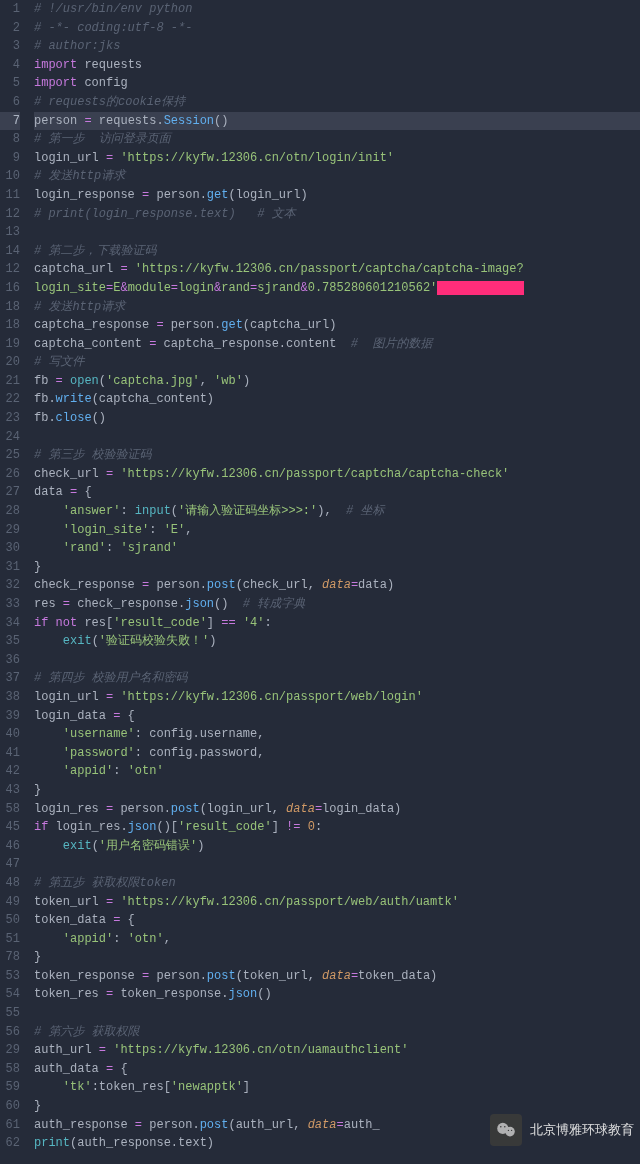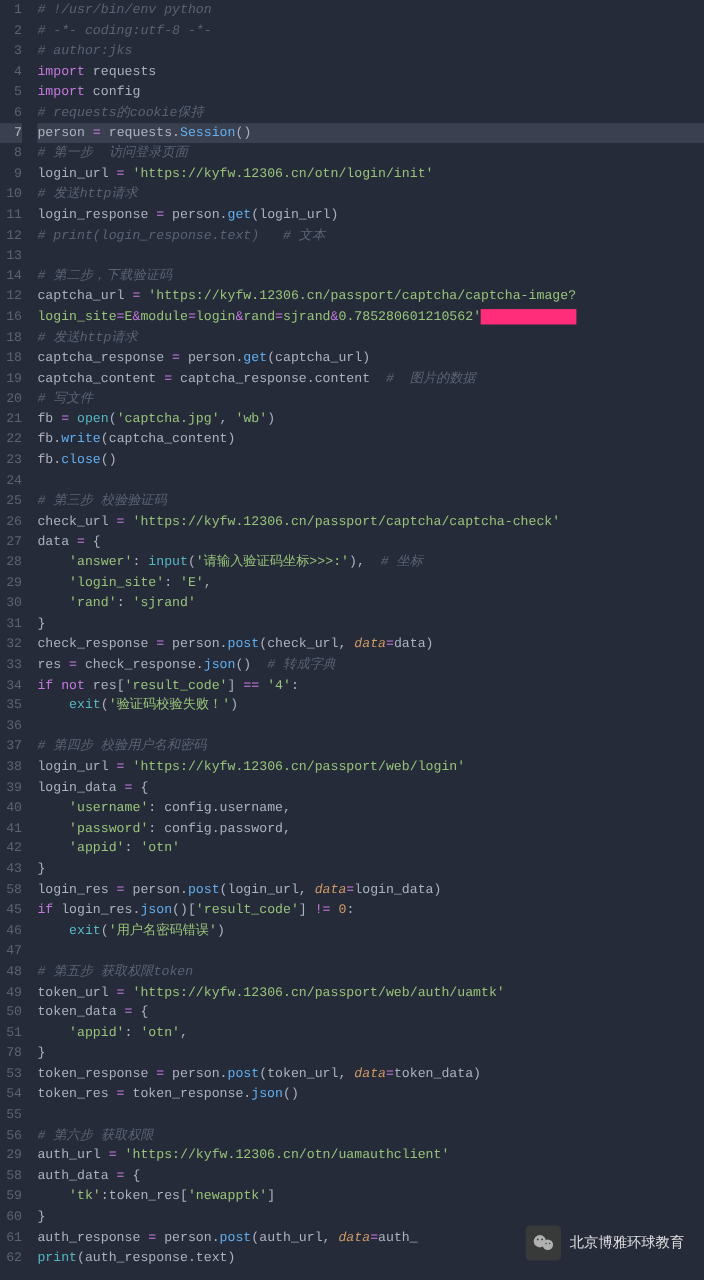--- a/index.html
+++ b/index.html
@@ -40,21 +40,21 @@
 .c-func2 { color: #61afef; }
 .c-op { color: #c679dd; }
 .c-num { color: #d19a66; }
 .c-param { color: #d19a66; font-style: italic; }
 .c-plain { color: #abb2bf; }
 .hilite { background: #ff2d7a; color: #fff; }
 
 .watermark {
   position: absolute;
   bottom: 18px;
-  right: 18px;
+  right: 6px;
   display: flex;
   align-items: center;
   gap: 8px;
   color: #e8e8e8;
   font-family: sans-serif;
   font-size: 13px;
   opacity: 0.95;
 }
 .watermark .wm-icon {
   width: 32px;

